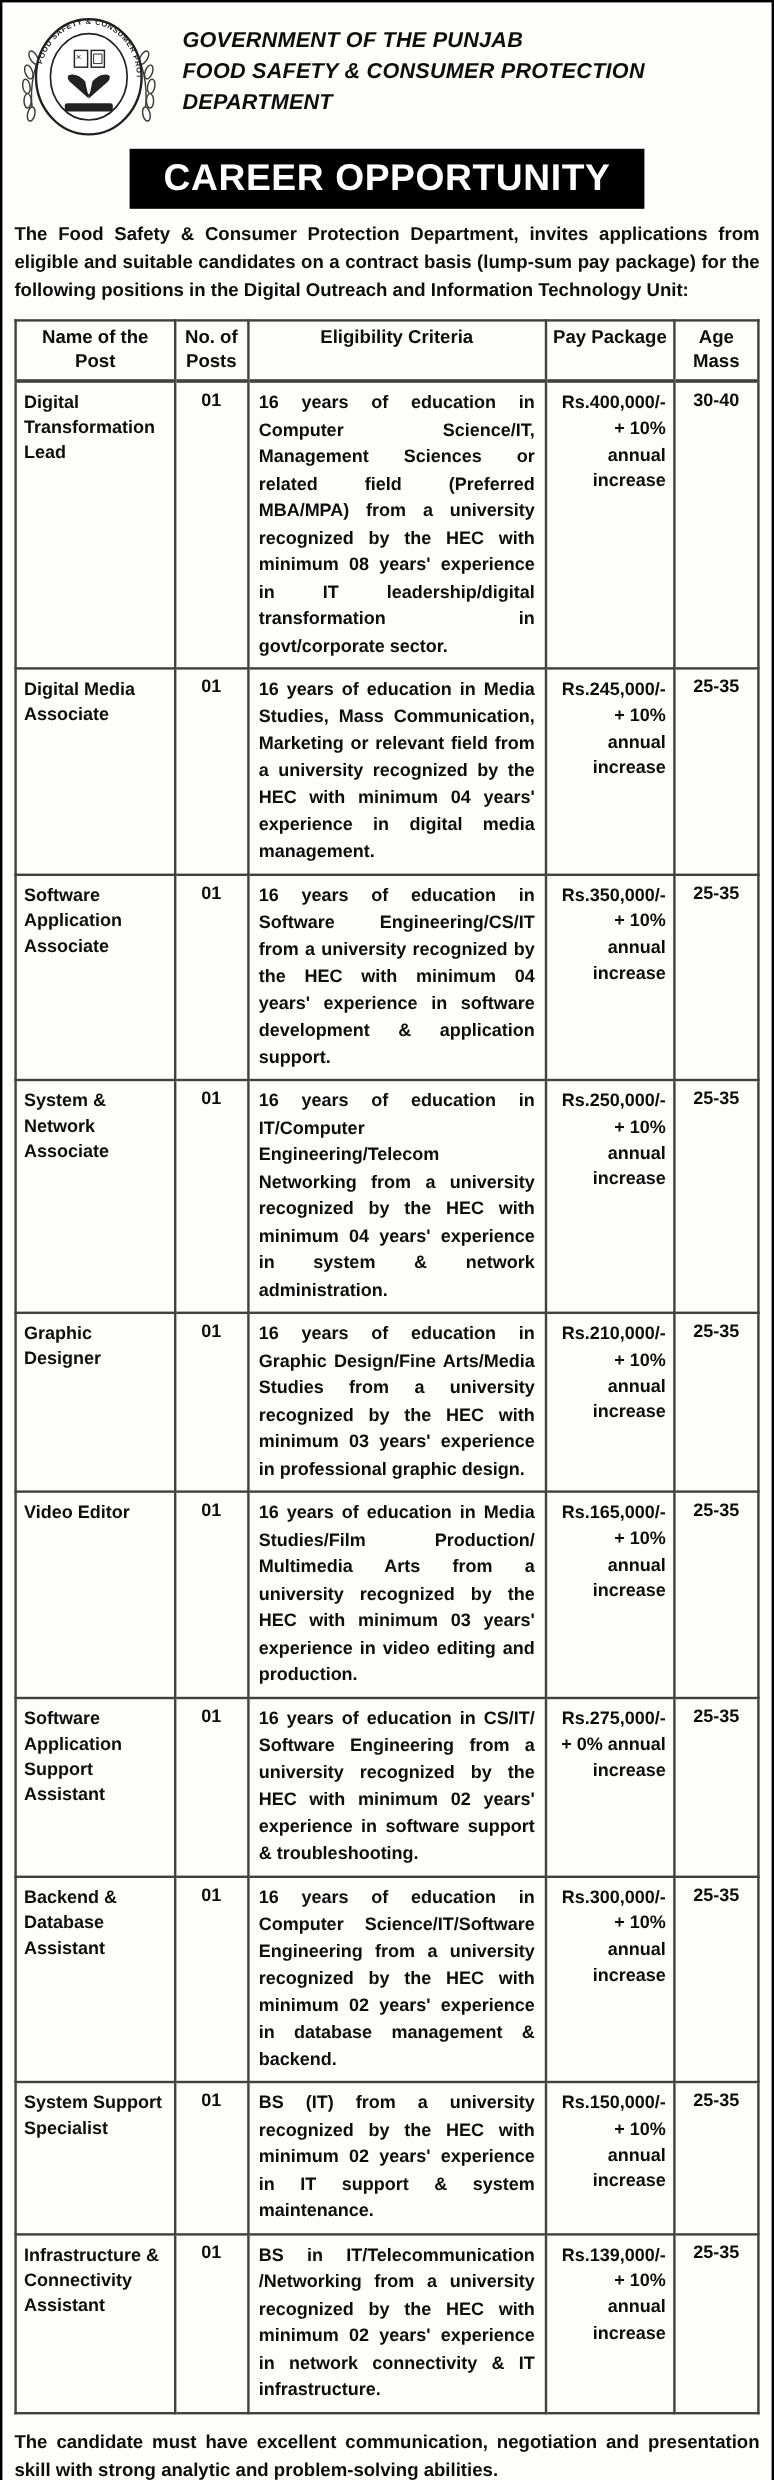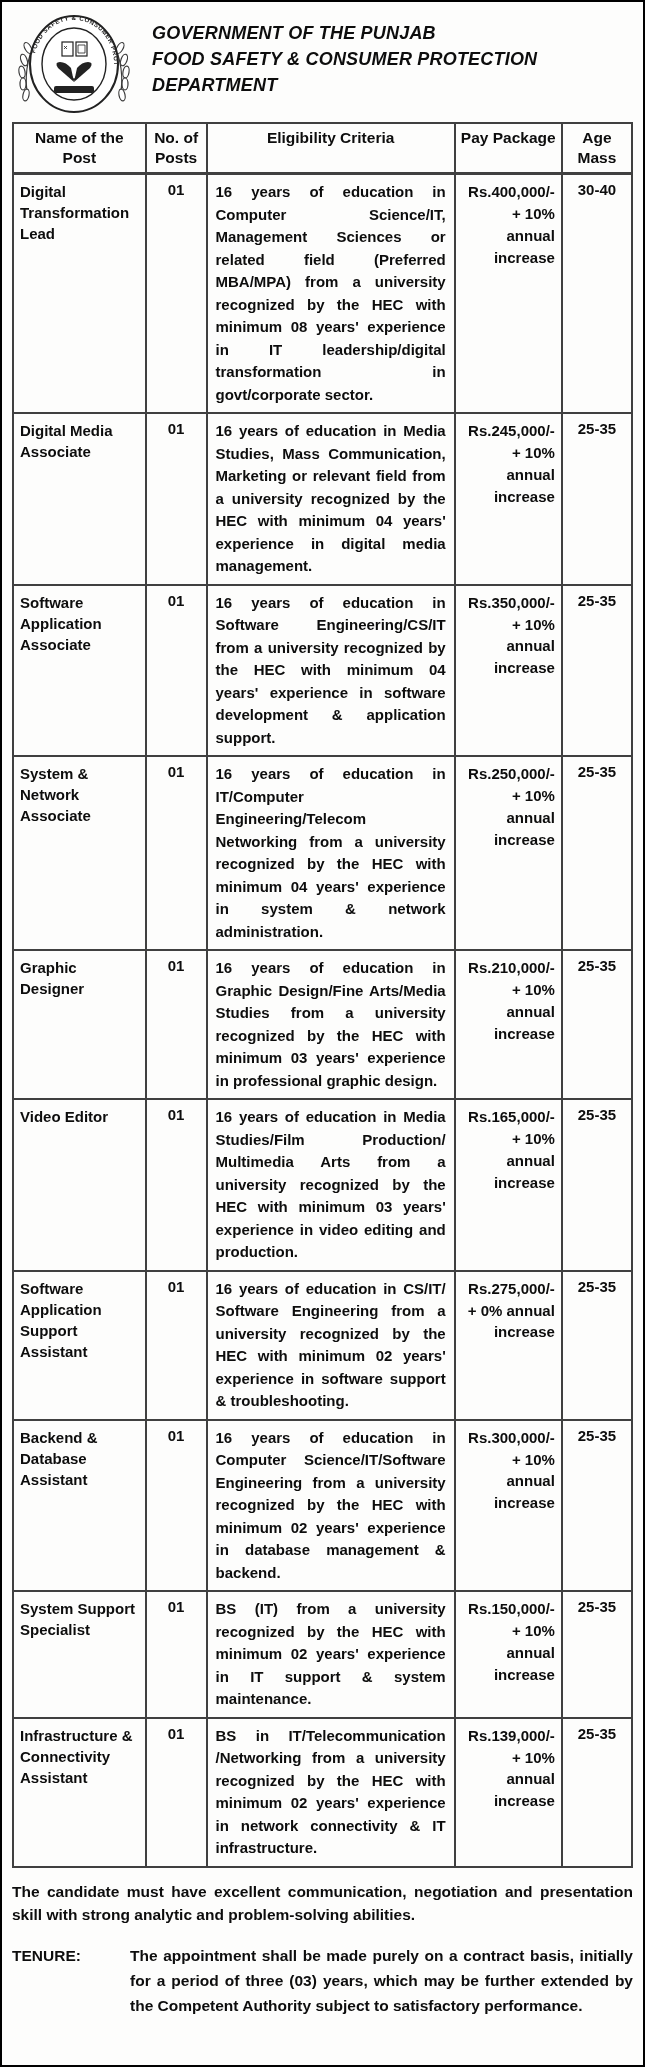--- a/index.html
+++ b/index.html
@@ -142,23 +142,25 @@
         <rect x="40" y="76" width="40" height="7" rx="2" fill="#222"></rect>
       </svg>
     </div>
     <div class="header-titles">
       <div>GOVERNMENT OF THE PUNJAB</div>
       <div>FOOD SAFETY &amp; CONSUMER PROTECTION</div>
       <div>DEPARTMENT</div>
     </div>
   </div>
 
+  <div class="banner">CAREER OPPORTUNITY</div>
 
   <div class="content">
 
+    <p class="intro">The Food Safety &amp; Consumer Protection Department, invites applications from eligible and suitable candidates on a contract basis (lump-sum pay package) for the following positions in the Digital Outreach and Information Technology Unit:</p>
 
     <table class="posts">
       <thead>
         <tr>
           <th>Name of the Post</th>
           <th>No. of Posts</th>
           <th>Eligibility Criteria</th>
           <th>Pay Package</th>
           <th>Age Mass</th>
         </tr>

